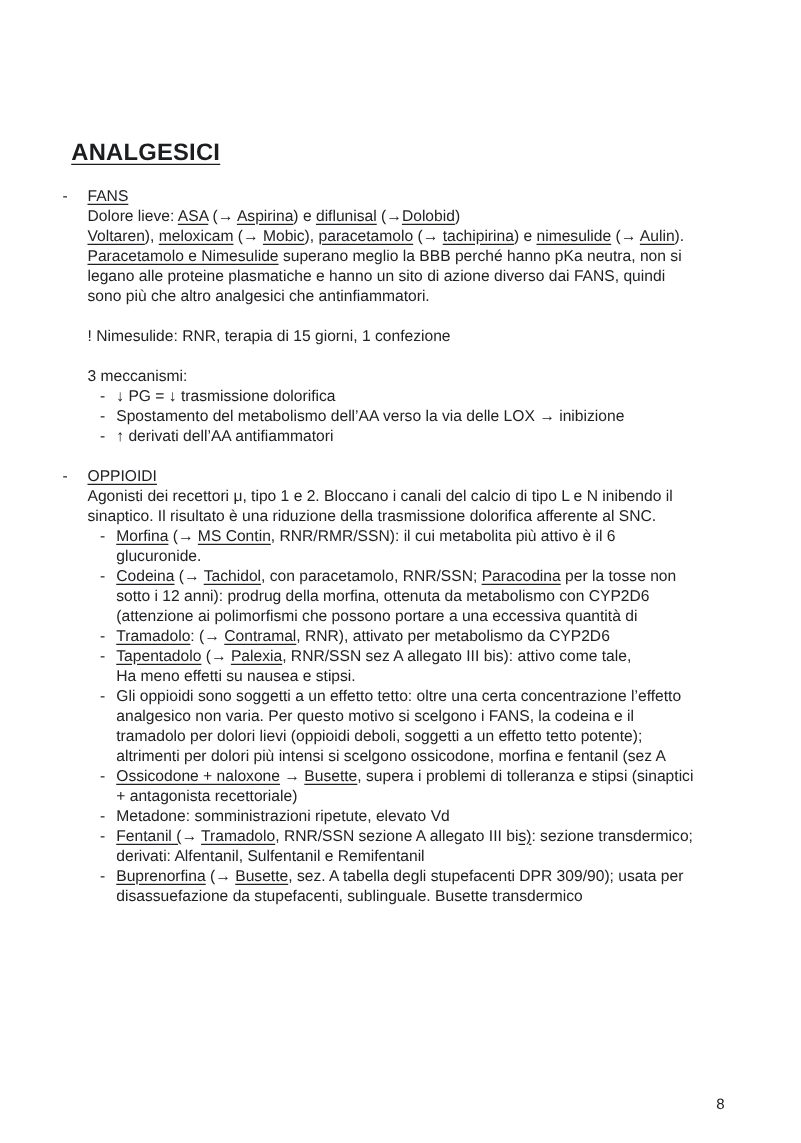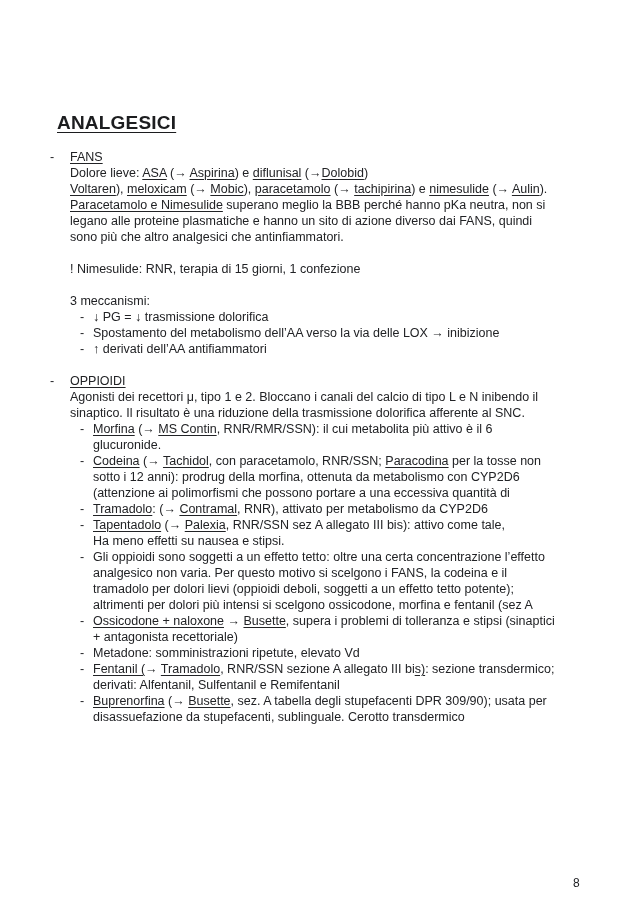--- a/index.html
+++ b/index.html
@@ -70,20 +70,20 @@
       <div class="line l1"><span class="dash d1">-</span><span>Gli oppioidi sono soggetti a un effetto tetto: oltre una certa concentrazione l’effetto</span></div>
       <div class="line l1"><span>analgesico non varia. Per questo motivo si scelgono i FANS, la codeina e il</span></div>
       <div class="line l1"><span>tramadolo per dolori lievi (oppioidi deboli, soggetti a un effetto tetto potente);</span></div>
       <div class="line l1"><span>altrimenti per dolori più intensi si scelgono ossicodone, morfina e fentanil (sez A</span></div>
       <div class="line l1"><span class="dash d1">-</span><span class="u">Ossicodone + naloxone</span><span> → </span><span class="u">Busette</span><span>, supera i problemi di tolleranza e stipsi (sinaptici</span></div>
       <div class="line l1"><span>+ antagonista recettoriale)</span></div>
       <div class="line l1"><span class="dash d1">-</span><span>Metadone: somministrazioni ripetute, elevato Vd</span></div>
       <div class="line l1"><span class="dash d1">-</span><span class="u">Fentanil (</span><span>→ </span><span class="u">Tramadolo</span><span>, RNR/SSN sezione A allegato III bi</span><span class="u">s)</span><span>: sezione transdermico;</span></div>
       <div class="line l1"><span>derivati: Alfentanil, Sulfentanil e Remifentanil</span></div>
       <div class="line l1"><span class="dash d1">-</span><span class="u">Buprenorfina</span><span> (→ </span><span class="u">Busette</span><span>, sez. A tabella degli stupefacenti DPR 309/90); usata per</span></div>
-      <div class="line l1"><span>disassuefazione da stupefacenti, sublinguale. Cerotto transdermico</span></div>
+      <div class="line l1"><span>disassuefazione da stupefacenti, sublinguale. Busette transdermico</span></div>
     </div>
   <div class="page-num">8</div>
   <div class="bottom-bar">
     <div class="bar-thumb thumb-a"></div>
     <div class="bar-thumb thumb-b"></div>
   </div>
 </div>
 
 </body></html>

